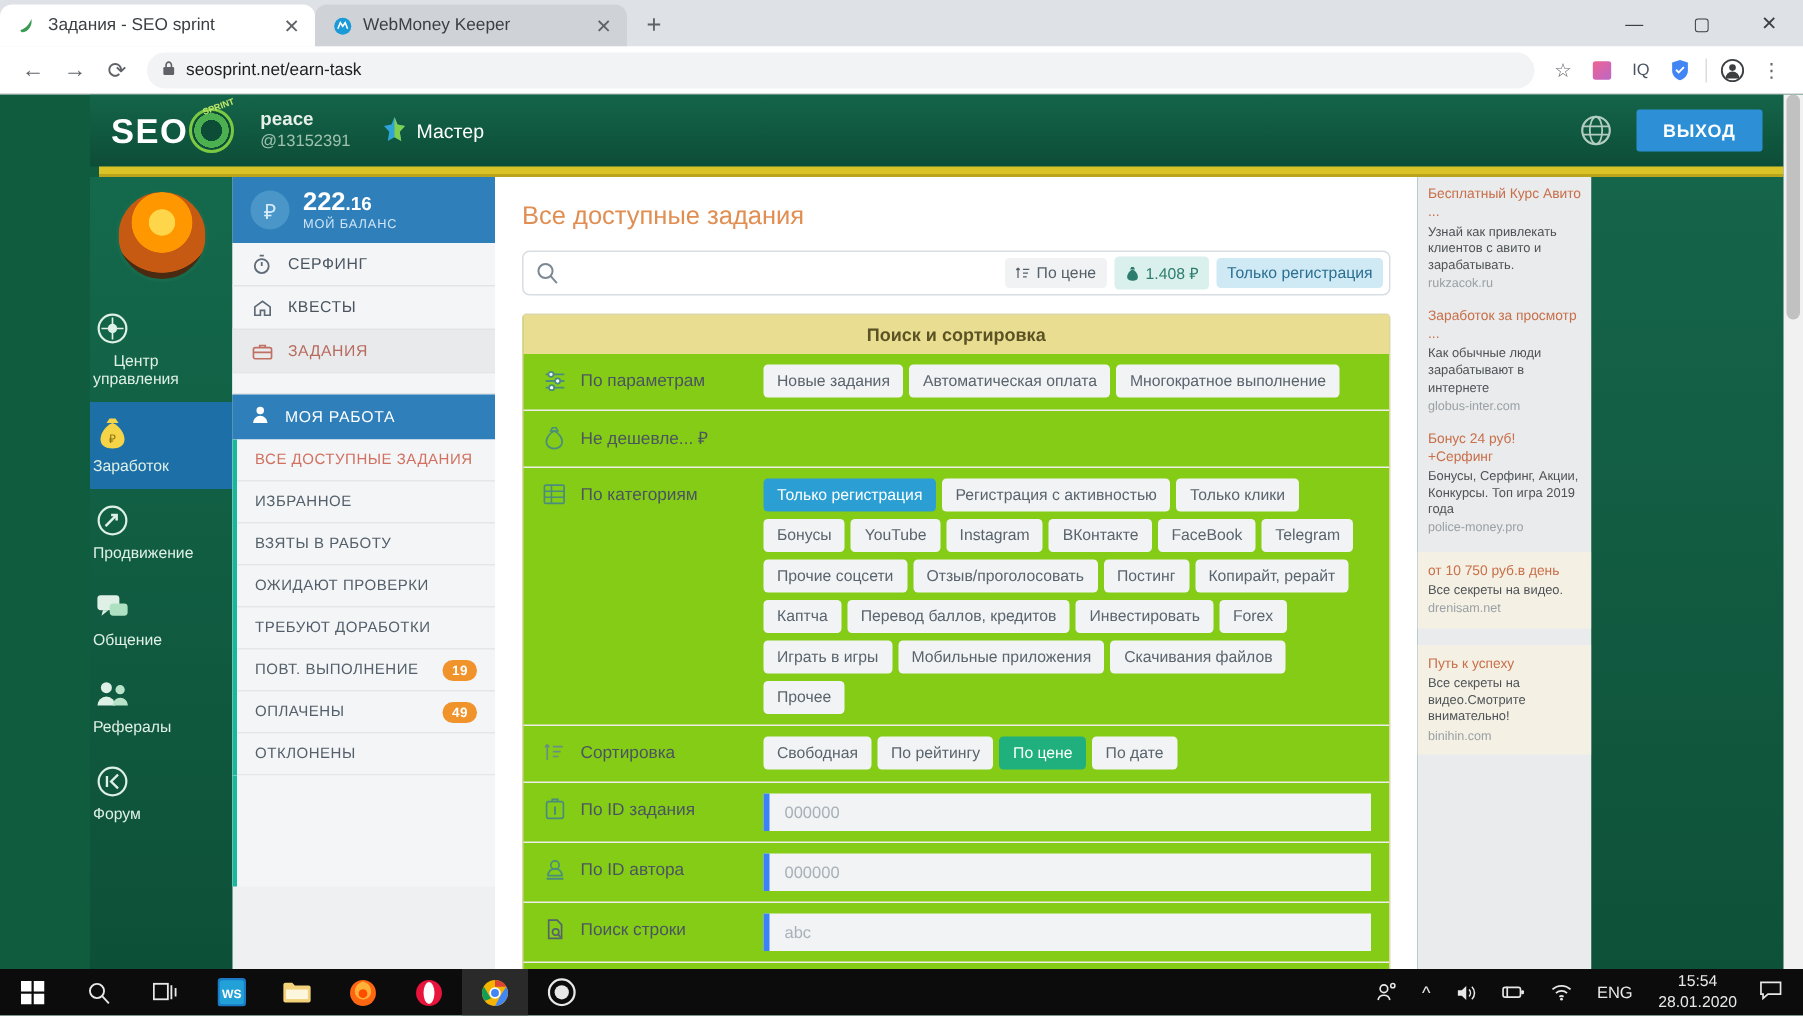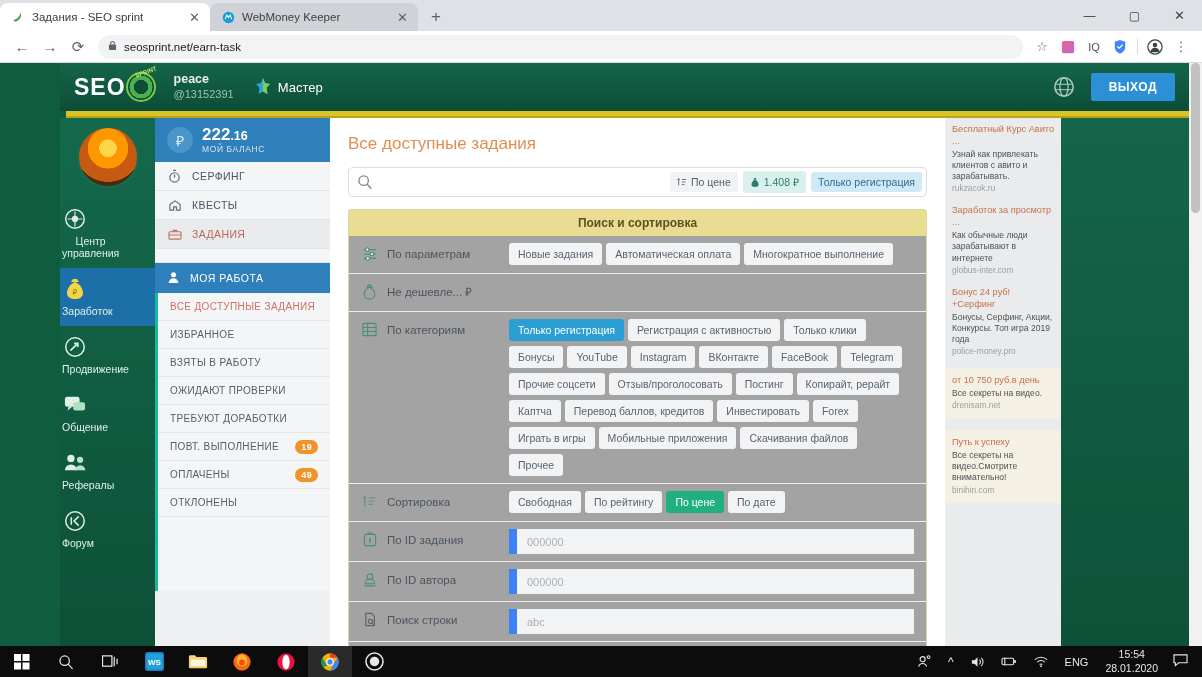--- a/index.html
+++ b/index.html
@@ -168,21 +168,21 @@
   .search-mag { width:16px; height:16px; color:#7b8792; }
   .searchbar-spacer { flex:1; }
   .sb-chip {
     display:flex; align-items:center; gap:4px; font-size:10.5px; border-radius:3px;
     padding:4px 7px; color:#566069; background:#f0f2f4;
   }
   .sb-chip.teal { background:#d9f0ec; color:#2e7c6e; }
   .sb-chip.blue { background:#cfe9f5; color:#2b6f91; }
 
   .panel {
-    margin-top:12px; border:1px solid #ddd6a8; border-radius:3px; background:#a3a3a3;
+    margin-top:12px; border:1px solid #ddd6a8; border-radius:3px; background:#84cc16;
   }
   .panel-head {
     background:#e9dd92; height:26px; display:flex; align-items:center; justify-content:center;
     font-size:12px; font-weight:bold; color:#5c5324;
   }
   .frow { display:flex; align-items:flex-start; border-bottom:1px solid #ededea; min-height:38px; padding:7px 0; }
   .frow:last-child { border-bottom:none; }
   .flabel { width:160px; flex:0 0 160px; display:flex; align-items:center; gap:9px; padding-left:12px; padding-top:2px; }
   .flabel .fi { width:17px; height:17px; display:flex; align-items:center; justify-content:center; color:#4a8c7e; }
   .flabel span.t { font-size:11.5px; color:#4b5560; }
@@ -200,21 +200,21 @@
   .slider-fill {
     position:absolute; left:0; top:0; height:22px; width:88px; border-radius:11px;
     background:linear-gradient(180deg,#2bb673 0%,#1e9d5f 100%);
     display:flex; align-items:center; justify-content:center;
   }
   .slider-val { font-size:11px; color:#fff; font-weight:bold; }
   .cursor-hand { position:absolute; left:54px; top:11px; width:17px; height:20px; }
 
   
   .tinput {
-    flex:1; height:25px; background:#f1f3f4; border-left:8px solid #3b82f6;
+    flex:1; height:25px; background:#f1f3f4; border-left:4px solid #3b82f6;
     display:flex; align-items:center; padding-left:10px; margin-right:12px;
   }
   .tinput span { font-size:11px; color:#a9b1b8; }
 
   .apply-wrap { display:flex; justify-content:center; padding:13px 0 14px 0; }
 
   
   .ads {
     position:absolute; left:945px; top:55px; width:116px; height:528px;
     background:#e9ebec; padding:6px 7px; overflow:hidden;

